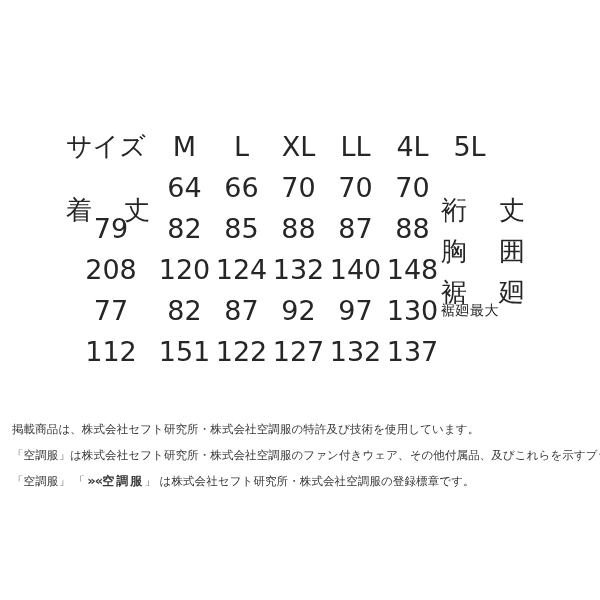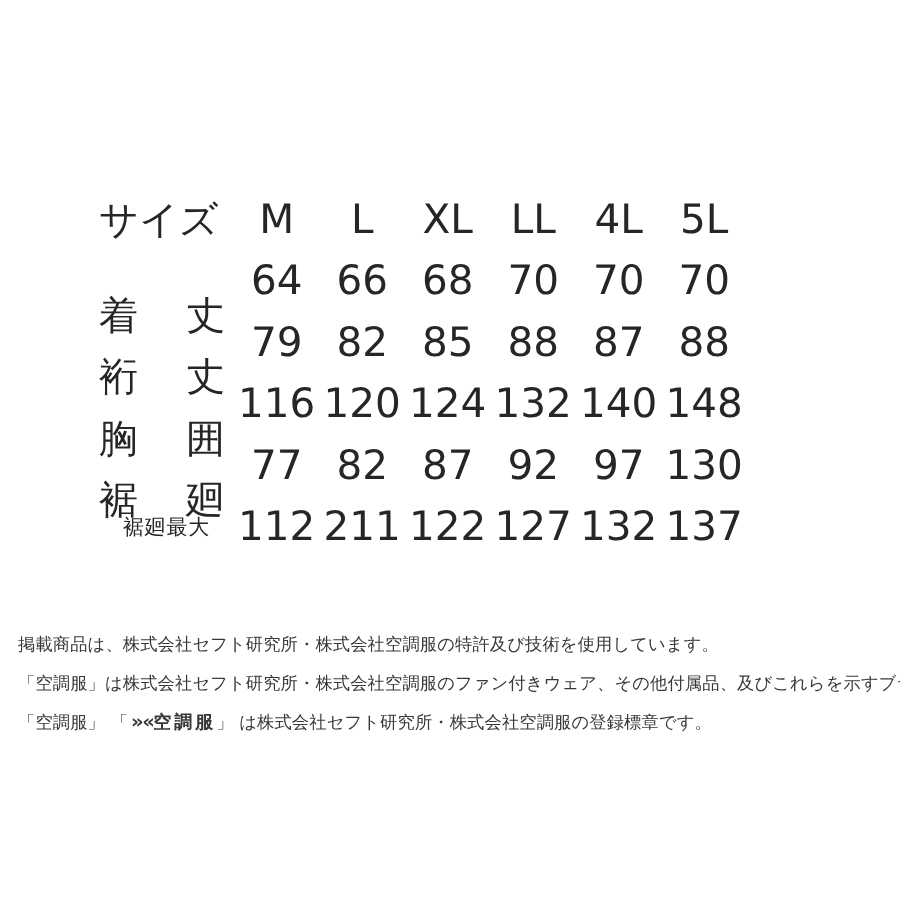--- a/index.html
+++ b/index.html
@@ -86,52 +86,51 @@
     <div class="col-head">M</div>
     <div class="col-head">L</div>
     <div class="col-head">XL</div>
     <div class="col-head">LL</div>
     <div class="col-head">4L</div>
     <div class="col-head">5L</div>
 
     <div class="row-label spread">着丈</div>
     <div class="cell">64</div>
     <div class="cell">66</div>
-    <div class="cell">68</div>
     <div class="cell">70</div>
     <div class="cell">70</div>
     <div class="cell">70</div>
 
     <div class="row-label spread">裄丈</div>
     <div class="cell">79</div>
     <div class="cell">82</div>
     <div class="cell">85</div>
     <div class="cell">88</div>
     <div class="cell">87</div>
     <div class="cell">88</div>
 
     <div class="row-label spread">胸囲</div>
-    <div class="cell">116</div>
+    <div class="cell">208</div>
     <div class="cell">120</div>
     <div class="cell">124</div>
     <div class="cell">132</div>
     <div class="cell">140</div>
     <div class="cell">148</div>
 
     <div class="row-label spread">裾廻</div>
     <div class="cell">77</div>
     <div class="cell">82</div>
     <div class="cell">87</div>
     <div class="cell">92</div>
     <div class="cell">97</div>
     <div class="cell">130</div>
 
     <div class="row-label compact">裾廻最大</div>
     <div class="cell">112</div>
-    <div class="cell">211</div>
+    <div class="cell">151</div>
     <div class="cell">122</div>
     <div class="cell">127</div>
     <div class="cell">132</div>
     <div class="cell">137</div>
 
   </div>
 
   <div class="footnotes">
     <p>掲載商品は、株式会社セフト研究所・株式会社空調服の特許及び技術を使用しています。</p>
     <p>「空調服」は株式会社セフト研究所・株式会社空調服のファン付きウェア、その他付属品、及びこれらを示すブランドです。</p>

